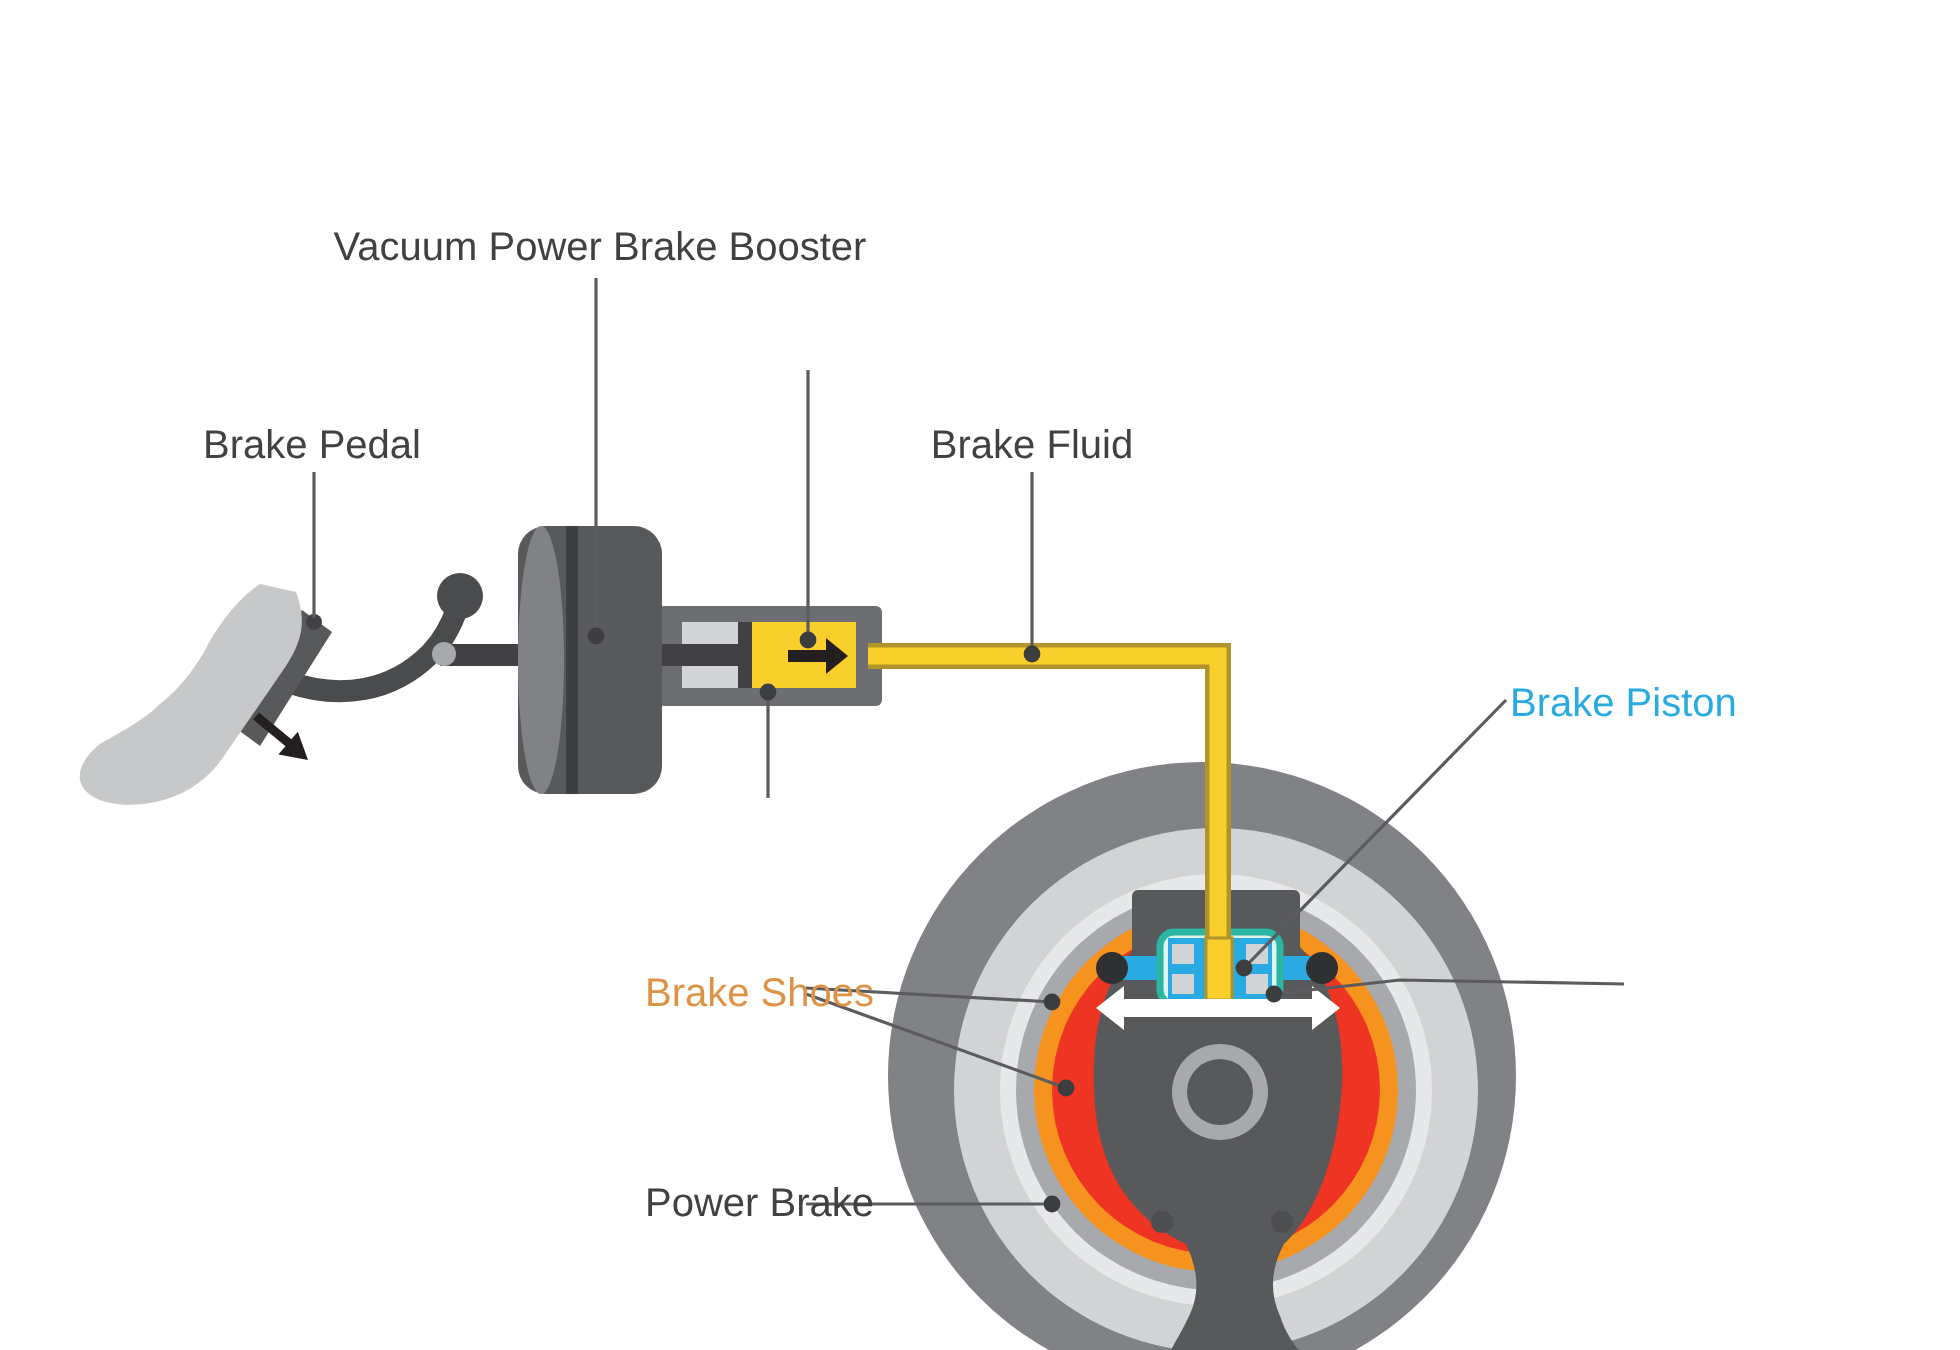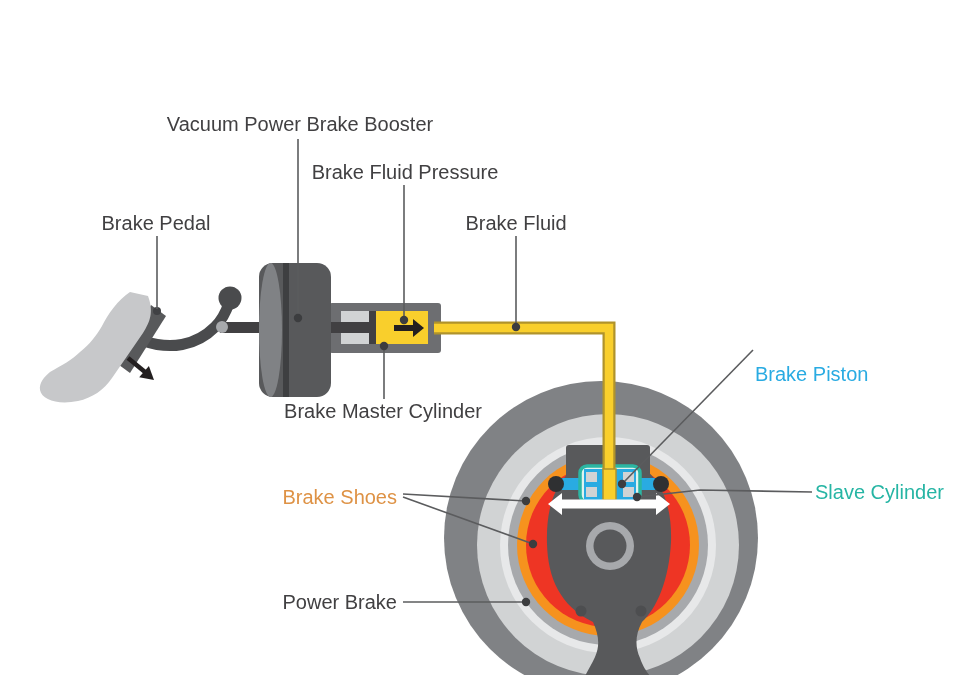--- a/index.html
+++ b/index.html
@@ -12,21 +12,21 @@
   }
   #diagram-svg{position:absolute;left:0;top:0;}
   .label{
     position:absolute;
     font-size:20px;
     line-height:1.1;
     white-space:nowrap;
     color:#414042;
   }
   .label.centered{transform:translateX(-50%);}
-  .label.right-aligned{transform:translateX(-100%);}
+  .label.right-aligned{transform:translateX(-100%);margin-left:40px;}
   .label-orange{color:#DE9245;}
   .label-cyan{color:#29ABE2;}
   .label-teal{color:#26B5A4;}
 </style>
 </head>
 <body>
 
 <div id="stage">
 
   <svg id="diagram-svg" width="980" height="675" viewBox="0 0 980 675">
@@ -146,28 +146,25 @@
       <circle cx="622" cy="484" r="4.2"></circle>
       <circle cx="637" cy="497" r="4.2"></circle>
       <circle cx="526" cy="501" r="4.2"></circle>
       <circle cx="533" cy="544" r="4.2"></circle>
       <circle cx="526" cy="602" r="4.2"></circle>
     </g>
   </svg>
 
   <div class="label centered" style="left:300px;top:113px;">Vacuum Power Brake Booster</div>
 
-  <div class="label centered" style="left:405px;top:161px;">Brake Fluid Pressure</div>
 
   <div class="label centered" style="left:156px;top:212px;text-align:right;">Brake Pedal</div>
 
   <div class="label centered" style="left:516px;top:212px;">Brake Fluid</div>
 
-  <div class="label centered" style="left:383px;top:400px;">Brake Master Cylinder</div>
 
-  <div class="label label-cyan" style="left:755px;top:341px;margin-top:22px;">Brake Piston</div>
+  <div class="label label-cyan" style="left:755px;top:341px;">Brake Piston</div>
 
-  <div class="label label-teal" style="left:815px;top:481px;">Slave Cylinder</div>
 
   <div class="label label-orange right-aligned" style="left:397px;top:486px;">Brake Shoes</div>
 
   <div class="label right-aligned" style="left:397px;top:591px;">Power Brake</div>
 </div>
 
 </body></html>

